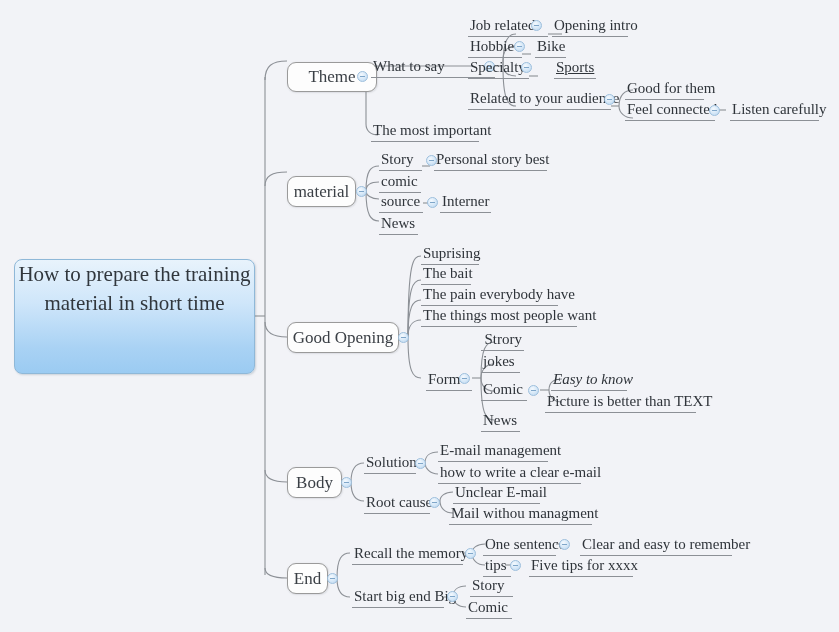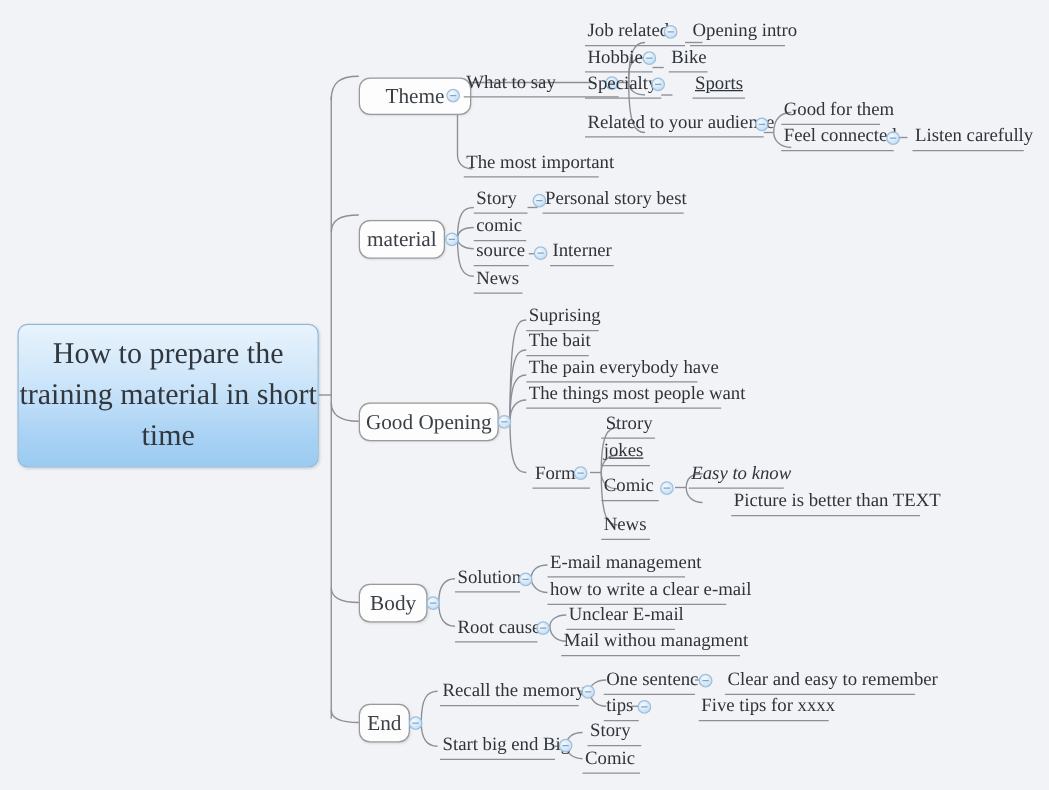--- a/index.html
+++ b/index.html
@@ -15,24 +15,24 @@
 
   
   .root{
     position:absolute;
     box-sizing:border-box;
     background:linear-gradient(to bottom,#e8f3fc 0%,#cfe6fa 38%,#a9d2f4 78%,#9bcbf2 100%);
     border:1px solid #8fb8d8;
     border-radius:8px;
     box-shadow:1px 1px 2px rgba(90,110,130,.25);
     color:#31373d;
-    display:flex;align-items:center;justify-content:center;
+    display:flex;justify-content:center;
     text-align:center;
     line-height:1.38;
-    font-size:24px;
+    font-size:21px;
   }
 
   
   .boxnode{
     position:absolute;
     box-sizing:border-box;
     background:#fdfdfd;
     border:1px solid #9a9a9a;
     border-radius:9px;
     color:#3a3f45;
@@ -285,31 +285,31 @@
   </div>
 
   <div class="leaf u" style="left:426px;top:371px;width:46px;">
     <span>Form</span>
   </div>
   <div class="toggle" style="left:459px;top:373px;"></div>
 
   <div class="leaf u" style="left:481px;top:331px;width:43px;text-align:right;">
     <span>Strory</span>
   </div>
-  <div class="leaf u" style="left:481px;top:353px;width:39px;text-decoration:underline;">
+  <div class="leaf u" style="left:481px;top:353px;width:39px;">
     <span>jokes</span>
   </div>
   <div class="leaf u" style="left:481px;top:381px;width:46px;">
     <span>Comic</span>
   </div>
   <div class="toggle" style="left:528px;top:385px;"></div>
   <div class="leaf u" style="left:551px;top:371px;width:76px;font-style:italic;">
     <span>Easy to know</span>
   </div>
-  <div class="leaf u" style="left:545px;top:393px;width:151px;margin-left:40px;">
+  <div class="leaf u" style="left:545px;top:393px;width:151px;">
     <span>Picture is better than TEXT</span>
   </div>
   <div class="leaf u" style="left:481px;top:412px;width:39px;">
     <span>News</span>
   </div>
 
   <div class="leaf u" style="left:364px;top:454px;width:52px;">
     <span>Solution</span>
   </div>
   <div class="toggle" style="left:415px;top:458px;"></div>
@@ -341,21 +341,21 @@
   </div>
   <div class="toggle" style="left:559px;top:539px;"></div>
   <div class="leaf u" style="left:580px;top:536px;width:152px;">
     <span>Clear and easy to remember</span>
   </div>
 
   <div class="leaf u" style="left:483px;top:557px;width:28px;">
     <span>tips</span>
   </div>
   <div class="toggle" style="left:510px;top:560px;"></div>
-  <div class="leaf u" style="left:559px;top:557px;width:104px;">
+  <div class="leaf u" style="left:529px;top:557px;width:104px;">
     <span>Five tips for xxxx</span>
   </div>
 
   <div class="leaf u" style="left:352px;top:588px;width:92px;">
     <span>Start big end Big</span>
   </div>
   <div class="toggle" style="left:447px;top:591px;"></div>
   <div class="leaf u" style="left:470px;top:577px;width:43px;">
     <span>Story</span>
   </div>

